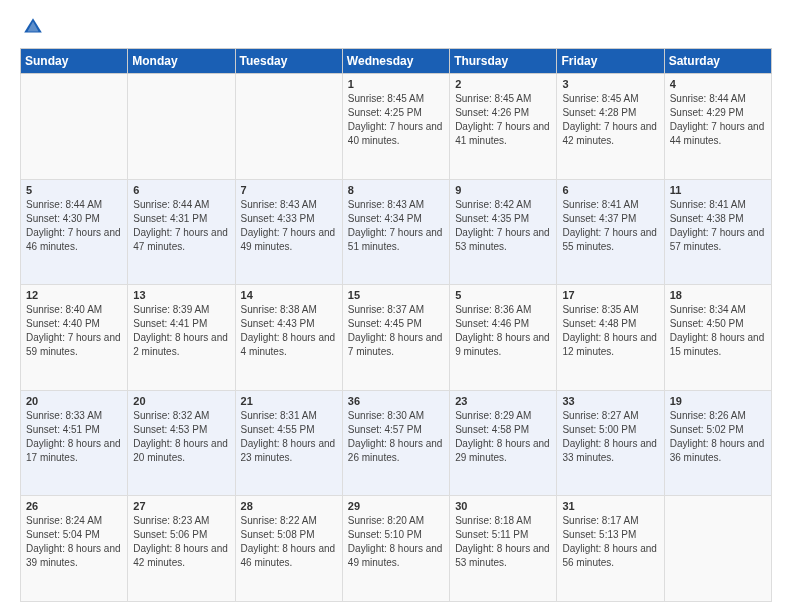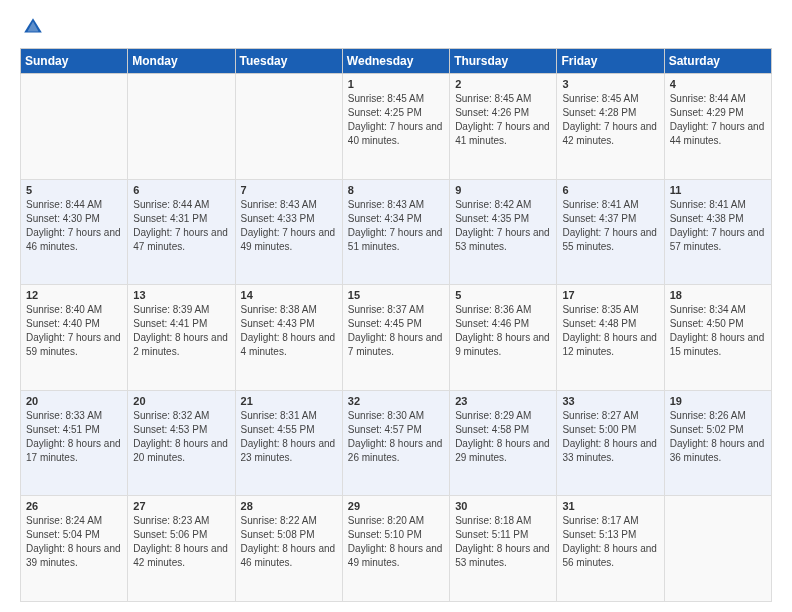--- a/index.html
+++ b/index.html
@@ -223,21 +223,21 @@
           </td>
           <td>
             <span class="day-number">20</span>
             <div class="day-info">Sunrise: 8:32 AM<br>Sunset: 4:53 PM<br>Daylight: 8 hours and 20 minutes.</div>
           </td>
           <td>
             <span class="day-number">21</span>
             <div class="day-info">Sunrise: 8:31 AM<br>Sunset: 4:55 PM<br>Daylight: 8 hours and 23 minutes.</div>
           </td>
           <td>
-            <span class="day-number">32</span>
+            <span class="day-number">36</span>
             <div class="day-info">Sunrise: 8:30 AM<br>Sunset: 4:57 PM<br>Daylight: 8 hours and 26 minutes.</div>
           </td>
           <td>
             <span class="day-number">23</span>
             <div class="day-info">Sunrise: 8:29 AM<br>Sunset: 4:58 PM<br>Daylight: 8 hours and 29 minutes.</div>
           </td>
           <td>
             <span class="day-number">33</span>
             <div class="day-info">Sunrise: 8:27 AM<br>Sunset: 5:00 PM<br>Daylight: 8 hours and 33 minutes.</div>
           </td>

